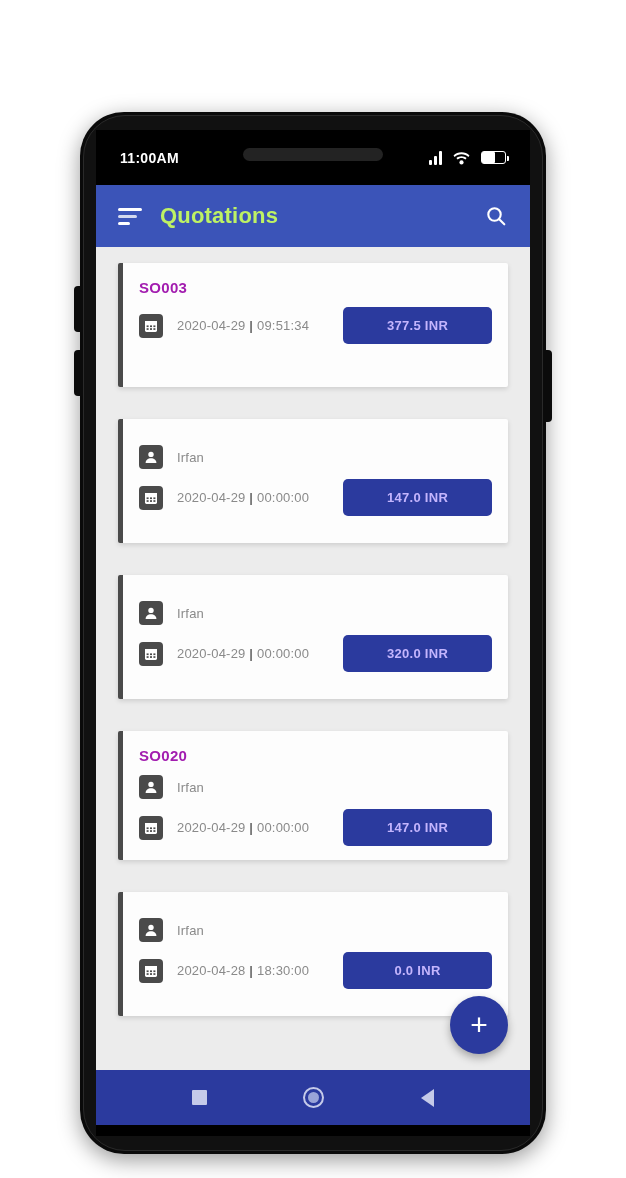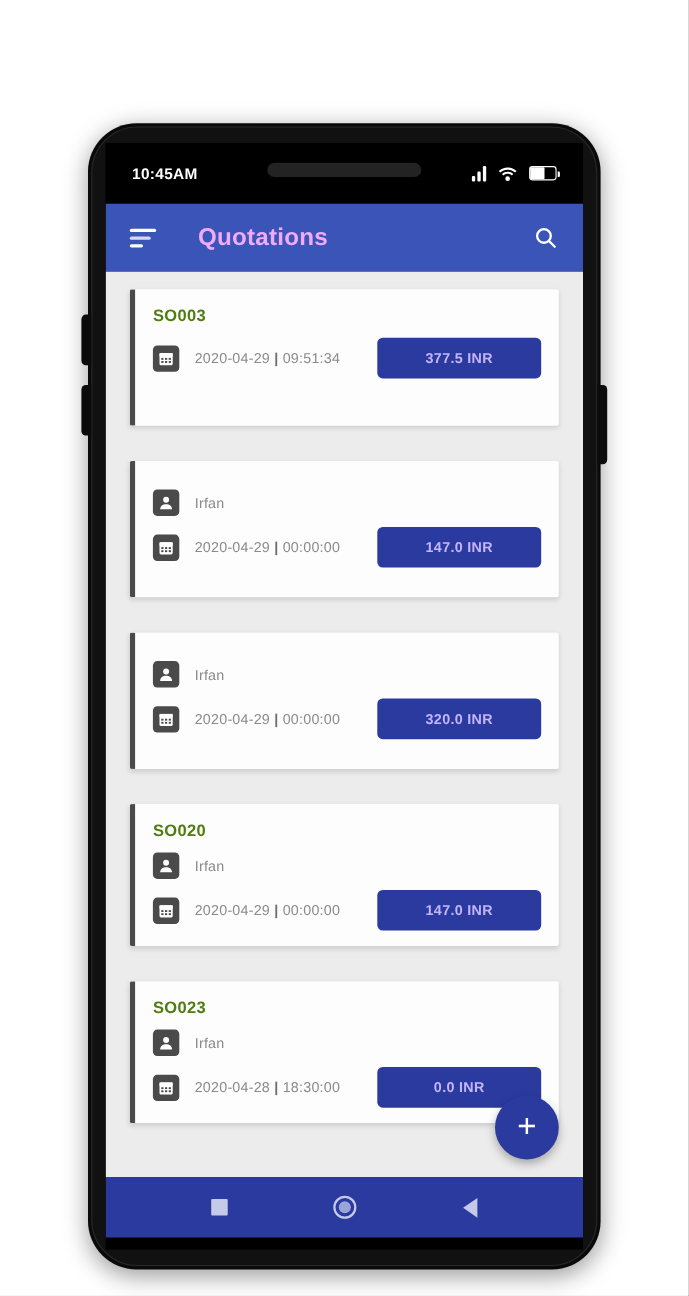--- a/index.html
+++ b/index.html
@@ -127,24 +127,24 @@
     display: flex;
     flex-direction: column;
     gap: 4px;
     cursor: pointer;
   }
   #menu-icon i { display: block; height: 3px; background: #ffffff; border-radius: 2px; }
   #menu-icon i:nth-child(1) { width: 24px; }
   #menu-icon i:nth-child(2) { width: 19px; opacity: 0.78; }
   #menu-icon i:nth-child(3) { width: 12px; }
   #app-bar-title {
-    color: #f0abfc;
+    color: #bef264;
     font-size: 22px;
     font-weight: bold;
-    margin-left: 36px;
+    margin-left: 16px;
     letter-spacing: 0.2px;
   }
   #search-icon {
     margin-left: auto;
     cursor: pointer;
     display: flex;
     align-items: center;
   }
 
   
@@ -162,21 +162,21 @@
     border-left: 5px solid #4a4a4a;
     border-radius: 2px;
     margin-bottom: 32px;
     padding: 16px 16px 14px 16px;
     box-shadow: 0 2px 5px rgba(0,0,0,0.13);
     min-height: 124px;
   }
   .card-code {
     font-size: 15px;
     font-weight: bold;
-    color: #4d7c0f;
+    color: #a21caf;
     letter-spacing: 0.3px;
     margin-bottom: 11px;
   }
   .card-row {
     display: flex;
     align-items: center;
     margin-top: 10px;
   }
   .row-icon {
     width: 24px; height: 24px;
@@ -267,21 +267,21 @@
 <div id="device-frame">
   <div id="device-bezel-inner"></div>
 </div>
 <div class="side-btn" id="volume-up-button"></div>
 <div class="side-btn" id="volume-down-button"></div>
 <div class="side-btn" id="power-button"></div>
 
 <div id="screen">
 
   <div id="status-bar">
-    <div id="status-time">10:45AM</div>
+    <div id="status-time">11:00AM</div>
     <div id="status-notch"></div>
     <div id="status-icons">
       <div id="signal-icon">
           <i></i>
           <i></i>
           <i></i>
         </div>
       <div id="wifi-icon">
         <svg width="17" height="14" viewBox="0 0 17 14">
           <path d="M8.5 3.3c2.6 0 5 1 6.8 2.6l1.2-1.4C14.4 2.5 11.6 1.3 8.5 1.3S2.6 2.5.5 4.5l1.2 1.4C3.5 4.3 5.9 3.3 8.5 3.3z" fill="#fff"></path>
@@ -427,21 +427,20 @@
         <div class="row-text">
           <span>2020-04-29</span>
           <b>|</b>
           <span>00:00:00</span>
         </div>
         <button class="amount-button">147.0 INR</button>
       </div>
     </div>
 
     <div class="quotation-card">
-      <div class="card-code">SO023</div>
       <div class="card-row">
         <div class="row-icon">
           <svg width="14" height="14" viewBox="0 0 14 14">
               <circle cx="7" cy="4.4" r="2.7" fill="#fff"></circle>
               <path d="M1.6 13c0-3 2.4-4.7 5.4-4.7S12.4 10 12.4 13z" fill="#fff"></path>
             </svg>
         </div>
         <div class="row-text">Irfan</div>
       </div>
       <div class="card-row">

